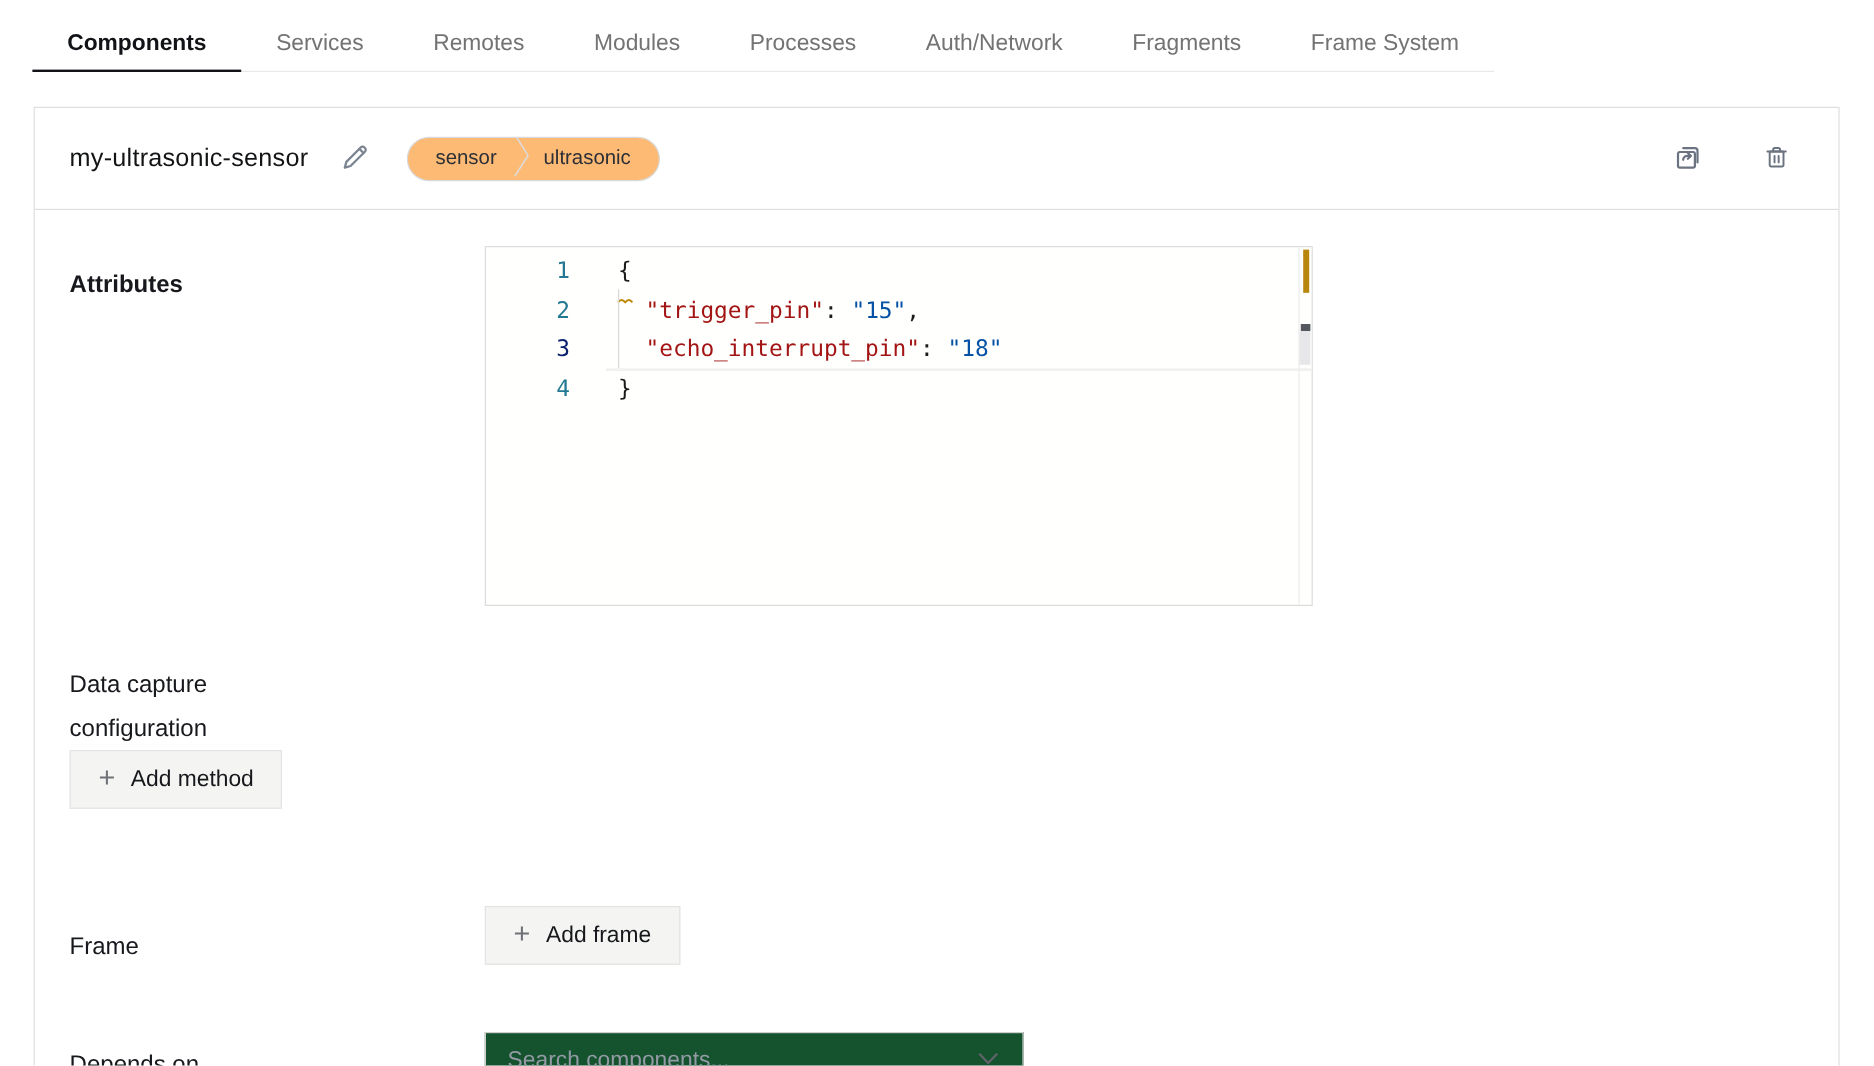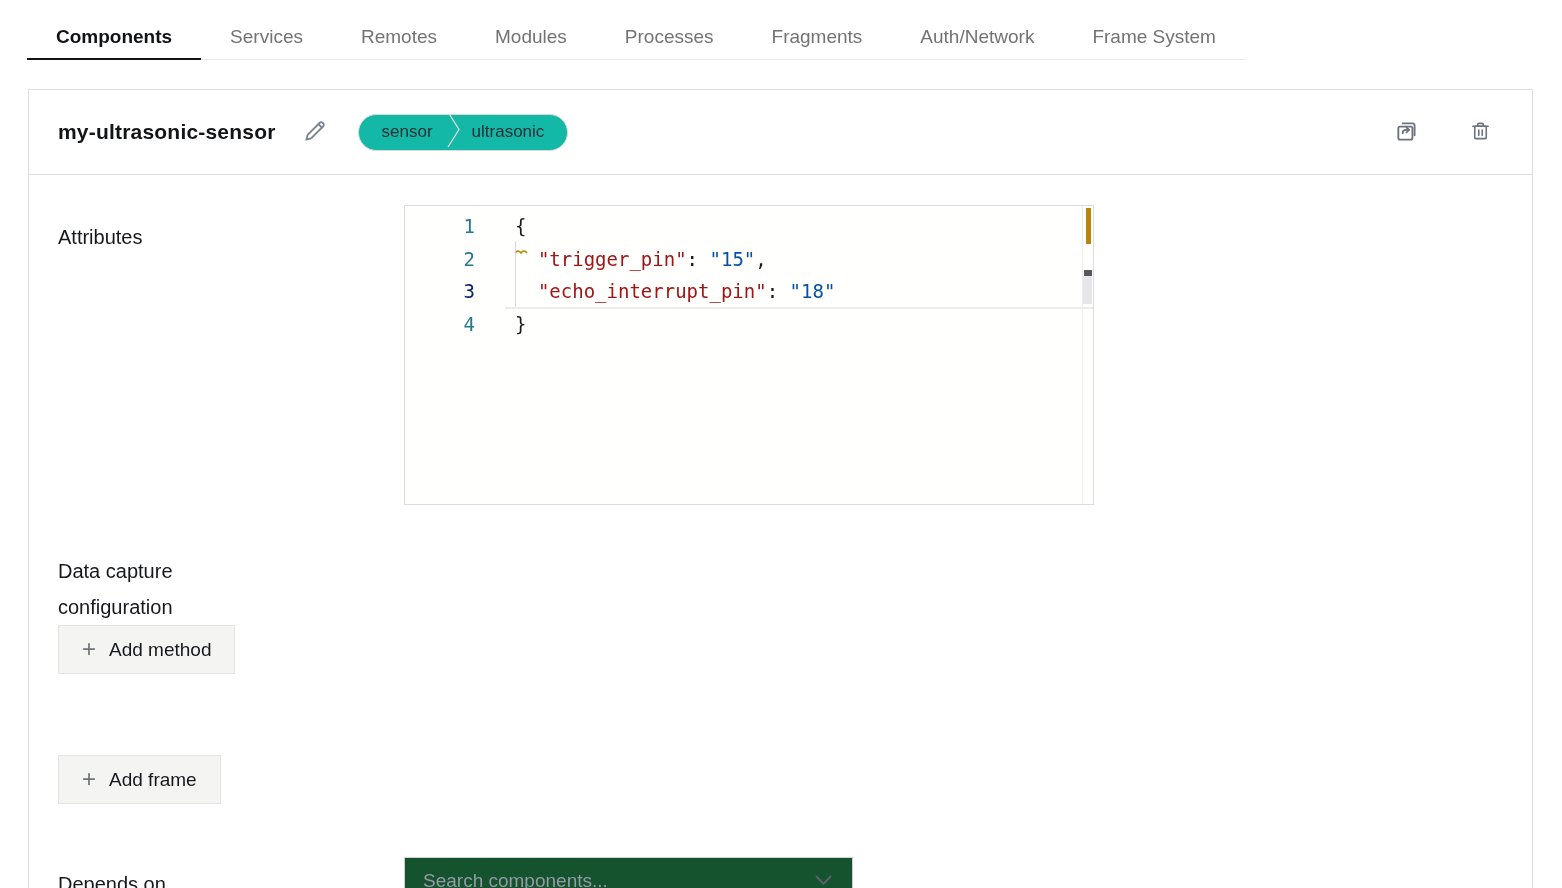--- a/index.html
+++ b/index.html
@@ -9,37 +9,37 @@
   .tabbar-wrap { padding-left:27px; padding-top:0; }
   .tabbar { display:inline-flex; border-bottom:1px solid #e8e8e8; height:60px; }
   .tab { display:flex; align-items:center; padding:14px 29px 0 29px; font-size:19px; color:#737373;
          cursor:pointer; white-space:nowrap; position:relative; }
   .tab.active { color:#111316; font-weight:700; }
   .tab.active::after { content:""; position:absolute; left:0; right:0; bottom:-1px; height:2px; background:#111316; }
 
   
   .card { margin:29px 0 0 28px; width:1505px; border:1px solid #dedede; background:#ffffff; }
   .card-header { display:flex; align-items:center; height:85px; padding:0 40px 0 29px; border-bottom:1px solid #dedede; }
-  .card-title { font-size:21px; font-weight:700; color:#131416; letter-spacing:.2px; }
+  .card-title { font-size:21px; font-weight:400; color:#131416; letter-spacing:.2px; }
   .icon-btn { background:none; border:none; padding:0; cursor:pointer; display:flex; align-items:center; }
   .pencil-btn { margin-left:26px; }
   .pill { margin-left:30px; display:flex; align-items:center; height:37px; border:1px solid #d9d9d9;
-          border-radius:999px; background:#14b8a6; font-size:17px; color:#2b2f36; overflow:hidden; }
+          border-radius:999px; background:#fdba74; font-size:17px; color:#2b2f36; overflow:hidden; }
   .pill-seg1 { padding:0 14px 0 23px; }
   .pill-seg2 { padding:0 23px 0 12px; }
   .pill-div { display:block; }
   .header-spacer { flex:1; }
   .dup-btn { margin-right:49px; }
 
   
   .card-body { padding:30px 0 35px 0; }
   .row { display:flex; padding-left:29px; }
   .row-label { width:346px; font-size:20px; line-height:36px; color:#16181c; }
   .row-label .txt { display:inline-block; max-width:230px; }
-  .m-attr  { margin-top:0; }  .m-attr  .row-label{ padding-top:14px; }
+  .m-attr  { margin-top:0; }  .m-attr  .row-label{ padding-top:14px;font-weight:bold; }
   .m-dcc   { margin-top:33px;flex-direction:column;} .m-dcc   .row-label{ padding-top:15px; }
   .m-frame { margin-top:81px;} .m-frame .row-label{ padding-top:16px; }
   .m-dep   { margin-top:53px;} .m-dep   .row-label{ padding-top:9px; }
 
   
   .editor { position:relative; width:690px; height:300px; border:1px solid #dcdcdc; background:#fffffd;
             font-family:"DejaVu Sans Mono", monospace; font-size:19px; overflow:hidden; }
   .ed-inner { display:flex; padding-top:4px; }
   .gutter { width:100px; flex:none; }
   .gutter .ln { height:32.5px; line-height:32.5px; text-align:right; padding-right:30px; color:#237893; }
@@ -71,22 +71,22 @@
 </head>
 <body>
 
 <div class="tabbar-wrap">
   <nav class="tabbar" id="tabbar">
       <div class="tab active">Components</div>
       <div class="tab">Services</div>
       <div class="tab">Remotes</div>
       <div class="tab">Modules</div>
       <div class="tab">Processes</div>
+      <div class="tab">Auth/Network</div>
       <div class="tab">Fragments</div>
-      <div class="tab">Auth/Network</div>
       <div class="tab">Frame System</div>
     </nav>
 </div>
 
 <section class="card">
 
   <header class="card-header">
     <h1 class="card-title">my-ultrasonic-sensor</h1>
 
     <button class="icon-btn pencil-btn">
@@ -174,20 +174,23 @@
       </div>
       <div>
         <button class="add-btn">
           <span class="plus">+</span>
           <span>Add method</span>
         </button>
       </div>
     </div>
 
     <div class="row m-frame">
+      <div class="row-label">
+        <span class="txt">Frame</span>
+      </div>
       <div>
         <button class="add-btn">
           <span class="plus">+</span>
           <span>Add frame</span>
         </button>
       </div>
     </div>
 
     <div class="row m-dep">
       <div class="row-label">

